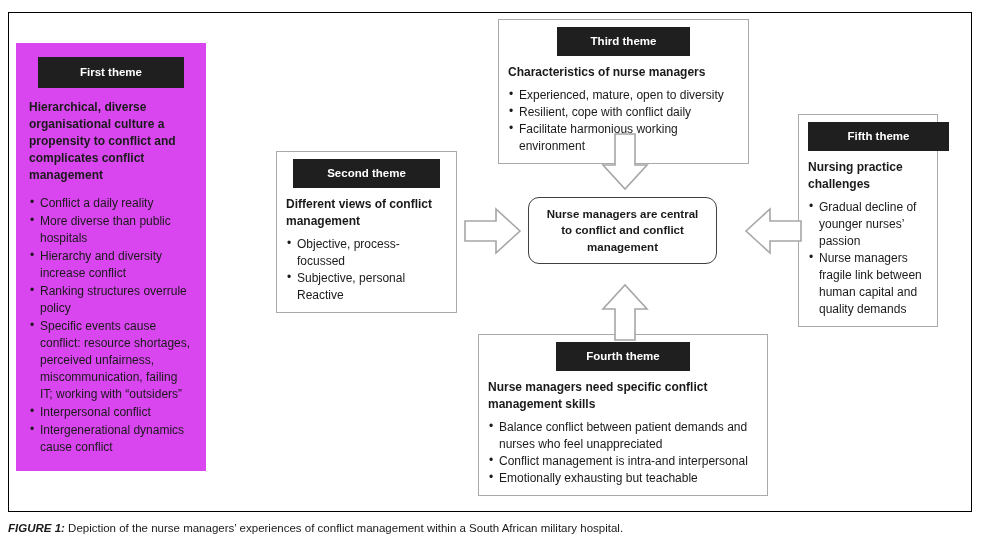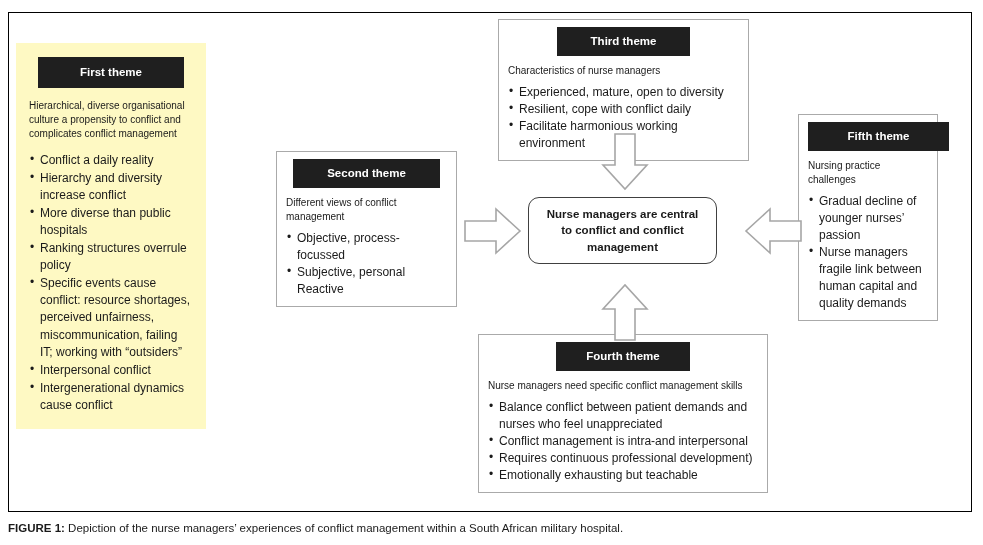--- a/index.html
+++ b/index.html
@@ -21,37 +21,37 @@
   }
 
   
   .theme-box {
     position: absolute;
     background: #ffffff;
     border: 1px solid #aaaaaa;
     padding: 7px 9px 8px 9px;
   }
   .theme-box.shaded {
-    background: #fef9c3;
+    background: #d946ef;
     border: none;
     padding: 14px 13px;
   }
   .theme-header {
     background: #1f1f1f;
     color: #ffffff;
     font-weight: bold;
     font-size: 11.5px;
     text-align: center;
     line-height: 1.1;
     padding: 8px 21px;
     margin: 0 auto 8px auto;
   }
   .theme-subtitle {
-    font-weight: normal;
-    font-size: 10px;
+    font-weight: bold;
+    font-size: 12px;
     color: #1a1a1a;
     line-height: 1.42;
     margin-bottom: 6px;
   }
   ul.theme-list {
     list-style: none;
     font-size: 12px;
     color: #1a1a1a;
     line-height: 1.42;
   }
@@ -115,36 +115,36 @@
 
   
   .caption {
     position: absolute;
     left: 8px; top: 521px;
     width: 960px;
     font-size: 11.5px;
     color: #1a1a1a;
     line-height: 1.3;
   }
-  .caption b { font-weight: bold; }
+  .caption b { font-weight: bold; font-style: italic; }
 </style>
 </head>
 <body>
 
 <div id="canvas">
 
   <div class="figure-frame">
 
     <div class="theme-box shaded" id="box-first">
       <div class="theme-header">First theme</div>
       <div class="theme-subtitle">Hierarchical, diverse organisational culture a propensity to conflict and complicates conflict management</div>
       <ul class="theme-list">
         <li>Conflict a daily reality</li>
+        <li>More diverse than public hospitals</li>
         <li>Hierarchy and diversity increase conflict</li>
-        <li>More diverse than public hospitals</li>
         <li>Ranking structures overrule policy</li>
         <li>Specific events cause conflict: resource shortages, perceived unfairness, miscommunication, failing IT; working with “outsiders”</li>
         <li>Interpersonal conflict</li>
         <li>Intergenerational dynamics cause conflict</li>
       </ul>
     </div>
 
     <div class="theme-box" id="box-second">
       <div class="theme-header">Second theme</div>
       <div class="theme-subtitle">Different views of conflict management</div>
@@ -163,21 +163,20 @@
         <li>Facilitate harmonious working environment</li>
       </ul>
     </div>
 
     <div class="theme-box" id="box-fourth">
       <div class="theme-header">Fourth theme</div>
       <div class="theme-subtitle">Nurse managers need specific conflict management skills</div>
       <ul class="theme-list">
         <li>Balance conflict between patient demands and nurses who feel unappreciated</li>
         <li>Conflict management is intra-and interpersonal</li>
-        <li>Requires continuous professional development)</li>
         <li>Emotionally exhausting but teachable</li>
       </ul>
     </div>
 
     <div class="theme-box" id="box-fifth">
       <div class="theme-header">Fifth theme</div>
       <div class="theme-subtitle">Nursing practice challenges</div>
       <ul class="theme-list">
         <li>Gradual decline of younger nurses’ passion</li>
         <li>Nurse managers fragile link between human capital and quality demands</li>

